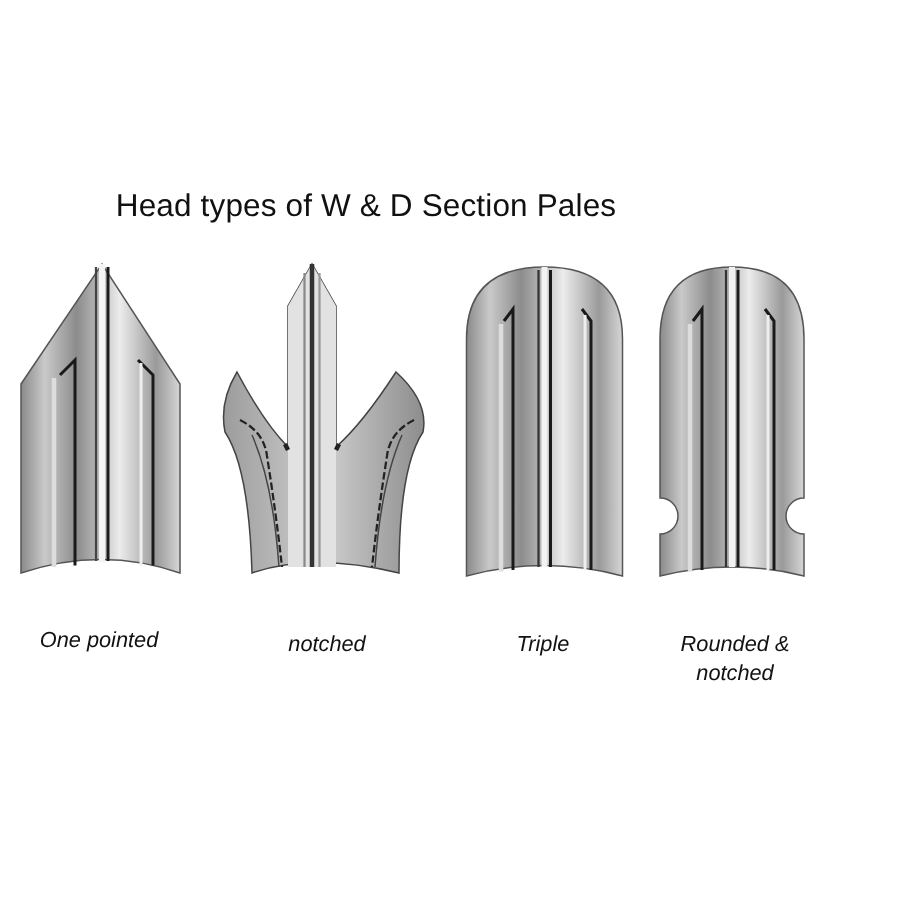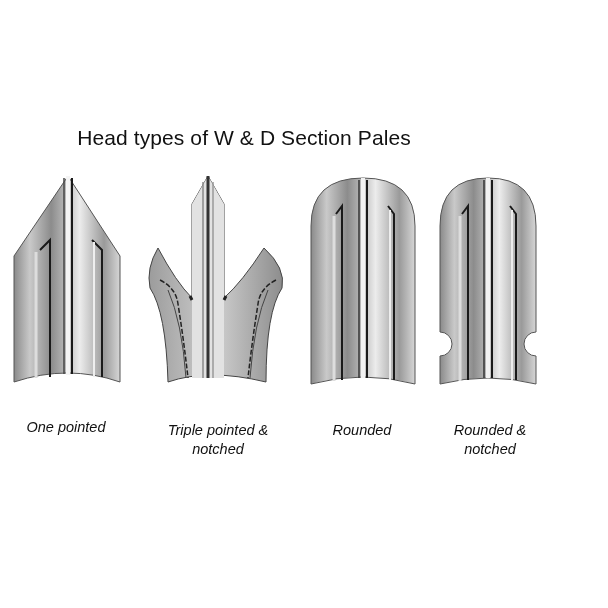--- a/index.html
+++ b/index.html
@@ -76,22 +76,21 @@
   <path d="M24,38 L30,30 L30,204" fill="none" stroke="#1a1a1a" stroke-width="2"></path>
   <path d="M22,40 L22,205" stroke="#ddd" stroke-width="3"></path>
   <path d="M72,30 L78,38 L78,204" fill="none" stroke="#1a1a1a" stroke-width="2"></path>
   <path d="M74,34 L74,204" stroke="#eee" stroke-width="2"></path>
 </svg>
 
 <div class="label" style="left:6px;width:120px;top:418px;">
   <div>One pointed</div>
 </div>
 <div class="label" style="left:138px;width:160px;top:421px;">
-  <div>Triple pointed &amp;</div>
   <div>notched</div>
 </div>
 <div class="label" style="left:300px;width:124px;top:421px;">
-  <div>Rounded</div>
+  <div>Triple</div>
 </div>
 <div class="label" style="left:428px;width:124px;top:421px;">
   <div>Rounded &amp;</div>
   <div>notched</div>
 </div>
 
 </body></html>

